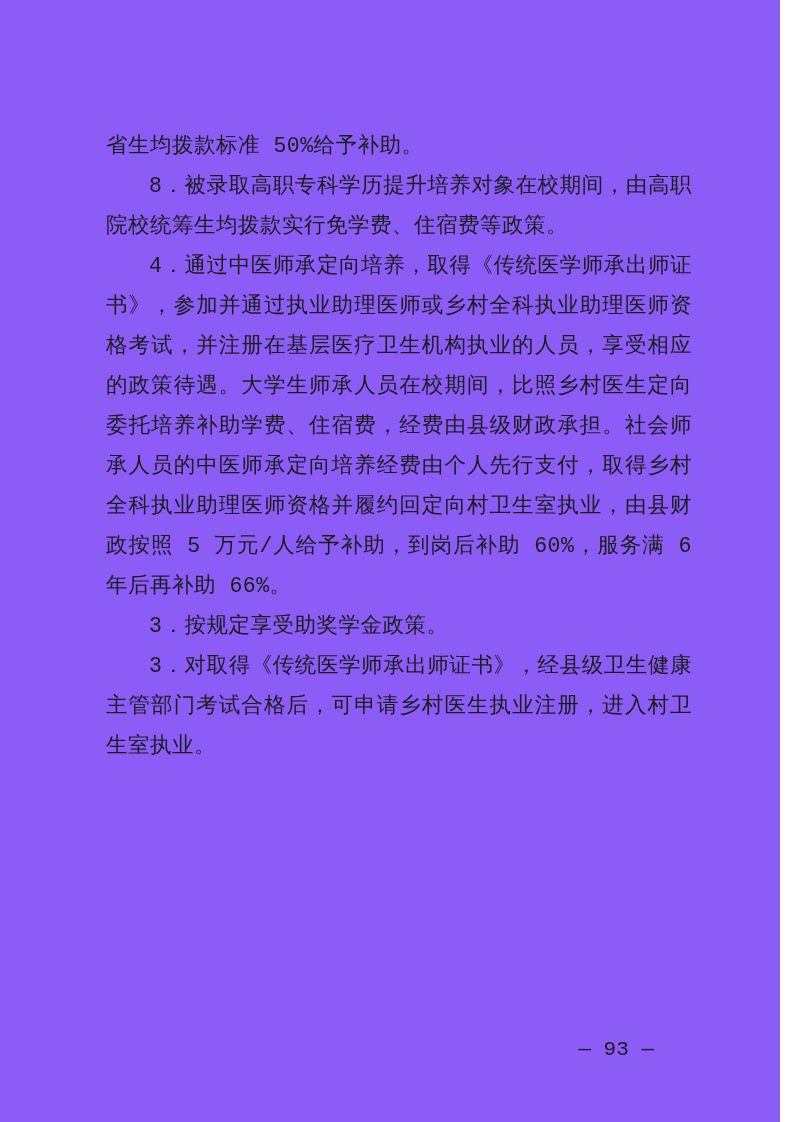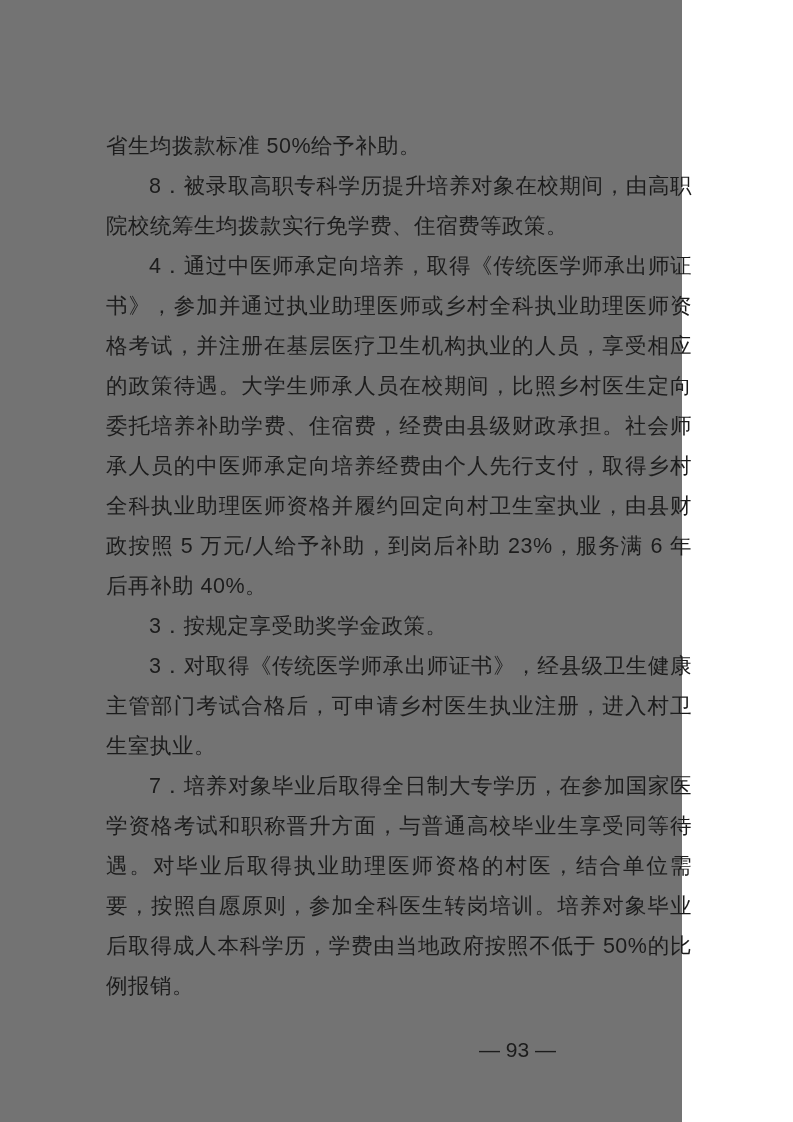--- a/index.html
+++ b/index.html
@@ -7,25 +7,25 @@
     padding: 0;
   }
   body {
     width: 793px;
     height: 1122px;
     background: #ffffff;
     overflow: hidden;
   }
   .page {
     position: relative;
-    width: 682px;
+    width: 780px;
     height: 1122px;
     box-sizing: border-box;
-    background: #737373;
-    font-family: Liberation Sans, sans-serif;
+    background: #8b5cf6;
+    font-family: Liberation Mono, monospace;
     color: #1c1c1c;
   }
   .text-block {
     position: absolute;
     top: 126px;
     left: 106px;
     width: 586px;
   }
   .text-block p.para {
     margin: 0;
@@ -50,21 +50,20 @@
     margin-top: 40px;
   }
 </style>
 </head>
 <body>
 
 <div class="page">
   <div class="text-block">
       <p class="para">省生均拨款标准 50%给予补助。</p>
       <p class="para indent">8．被录取高职专科学历提升培养对象在校期间，由高职院校统筹生均拨款实行免学费、住宿费等政策。</p>
-      <p class="para indent">4．通过中医师承定向培养，取得《传统医学师承出师证书》，参加并通过执业助理医师或乡村全科执业助理医师资格考试，并注册在基层医疗卫生机构执业的人员，享受相应的政策待遇。大学生师承人员在校期间，比照乡村医生定向委托培养补助学费、住宿费，经费由县级财政承担。社会师承人员的中医师承定向培养经费由个人先行支付，取得乡村全科执业助理医师资格并履约回定向村卫生室执业，由县财政按照 5 万元/人给予补助，到岗后补助 23%，服务满 6 年后再补助 40%。</p>
+      <p class="para indent">4．通过中医师承定向培养，取得《传统医学师承出师证书》，参加并通过执业助理医师或乡村全科执业助理医师资格考试，并注册在基层医疗卫生机构执业的人员，享受相应的政策待遇。大学生师承人员在校期间，比照乡村医生定向委托培养补助学费、住宿费，经费由县级财政承担。社会师承人员的中医师承定向培养经费由个人先行支付，取得乡村全科执业助理医师资格并履约回定向村卫生室执业，由县财政按照 5 万元/人给予补助，到岗后补助 60%，服务满 6 年后再补助 66%。</p>
       <p class="para indent">3．按规定享受助奖学金政策。</p>
       <p class="para indent">3．对取得《传统医学师承出师证书》，经县级卫生健康主管部门考试合格后，可申请乡村医生执业注册，进入村卫生室执业。</p>
-      <p class="para indent">7．培养对象毕业后取得全日制大专学历，在参加国家医学资格考试和职称晋升方面，与普通高校毕业生享受同等待遇。对毕业后取得执业助理医师资格的村医，结合单位需要，按照自愿原则，参加全科医生转岗培训。培养对象毕业后取得成人本科学历，学费由当地政府按照不低于 50%的比例报销。</p>
     </div>
   <div class="footer">
     <span>— 93 —</span>
   </div>
 </div>
 
 </body></html>

